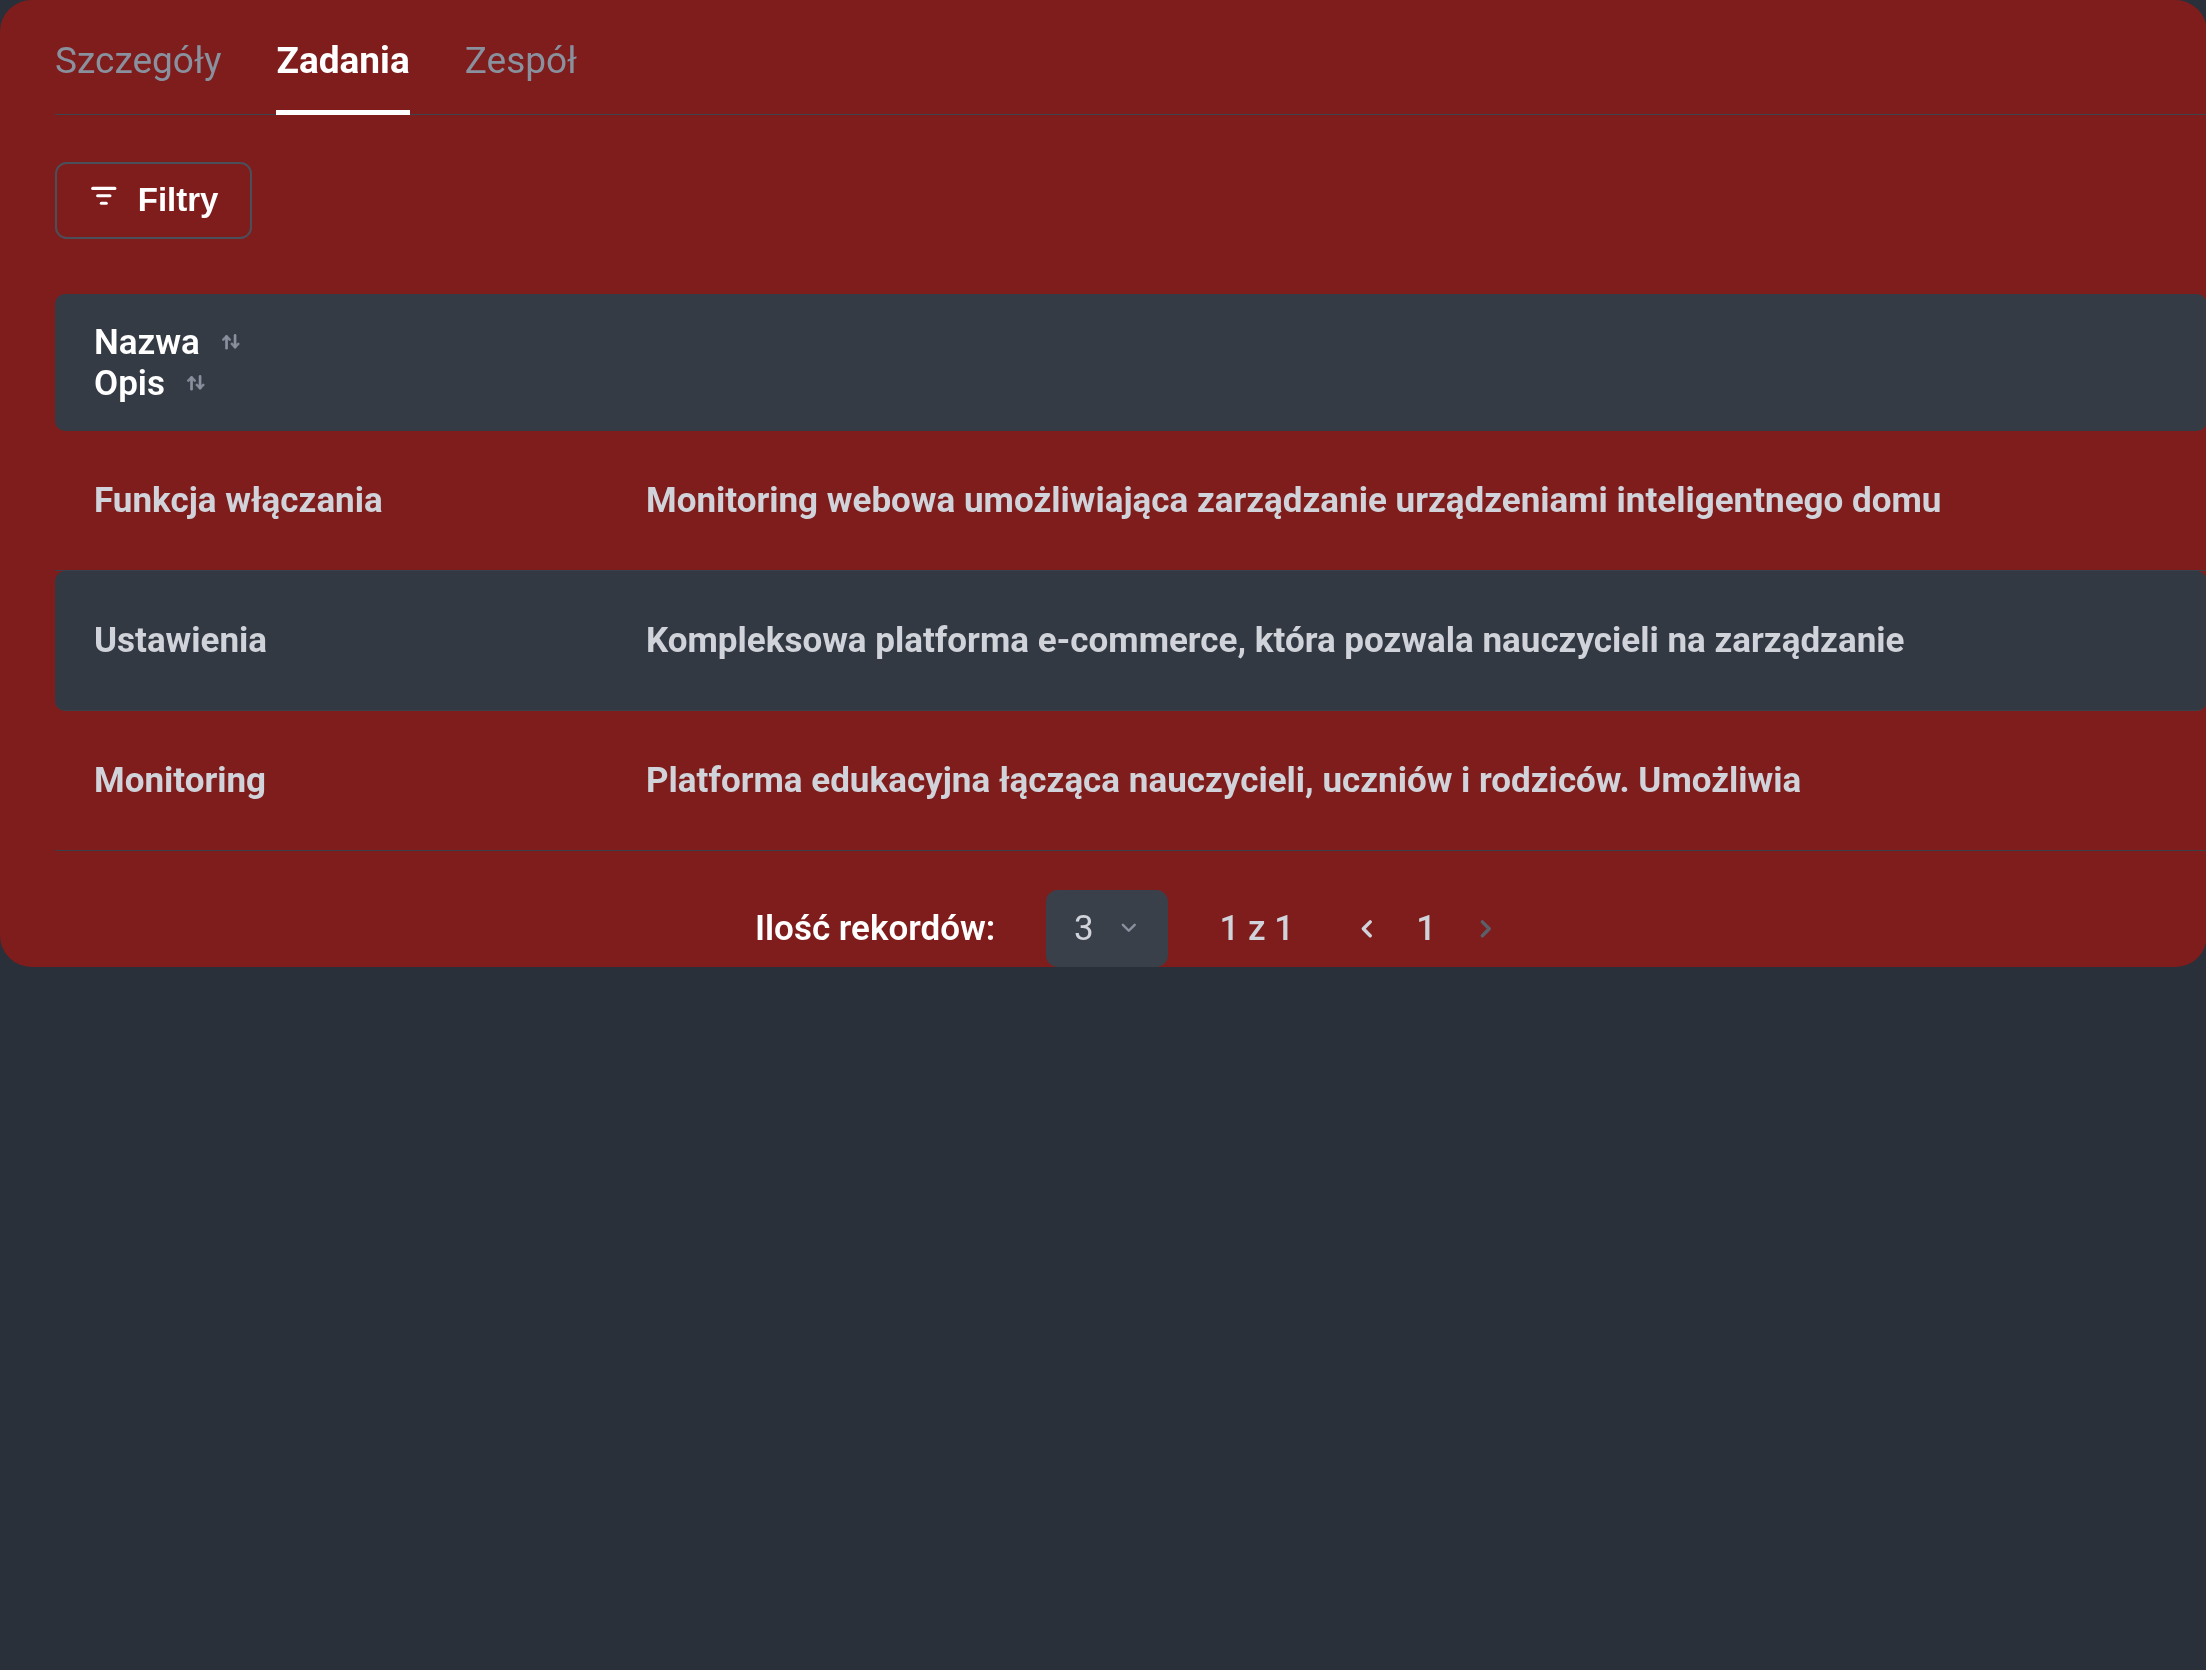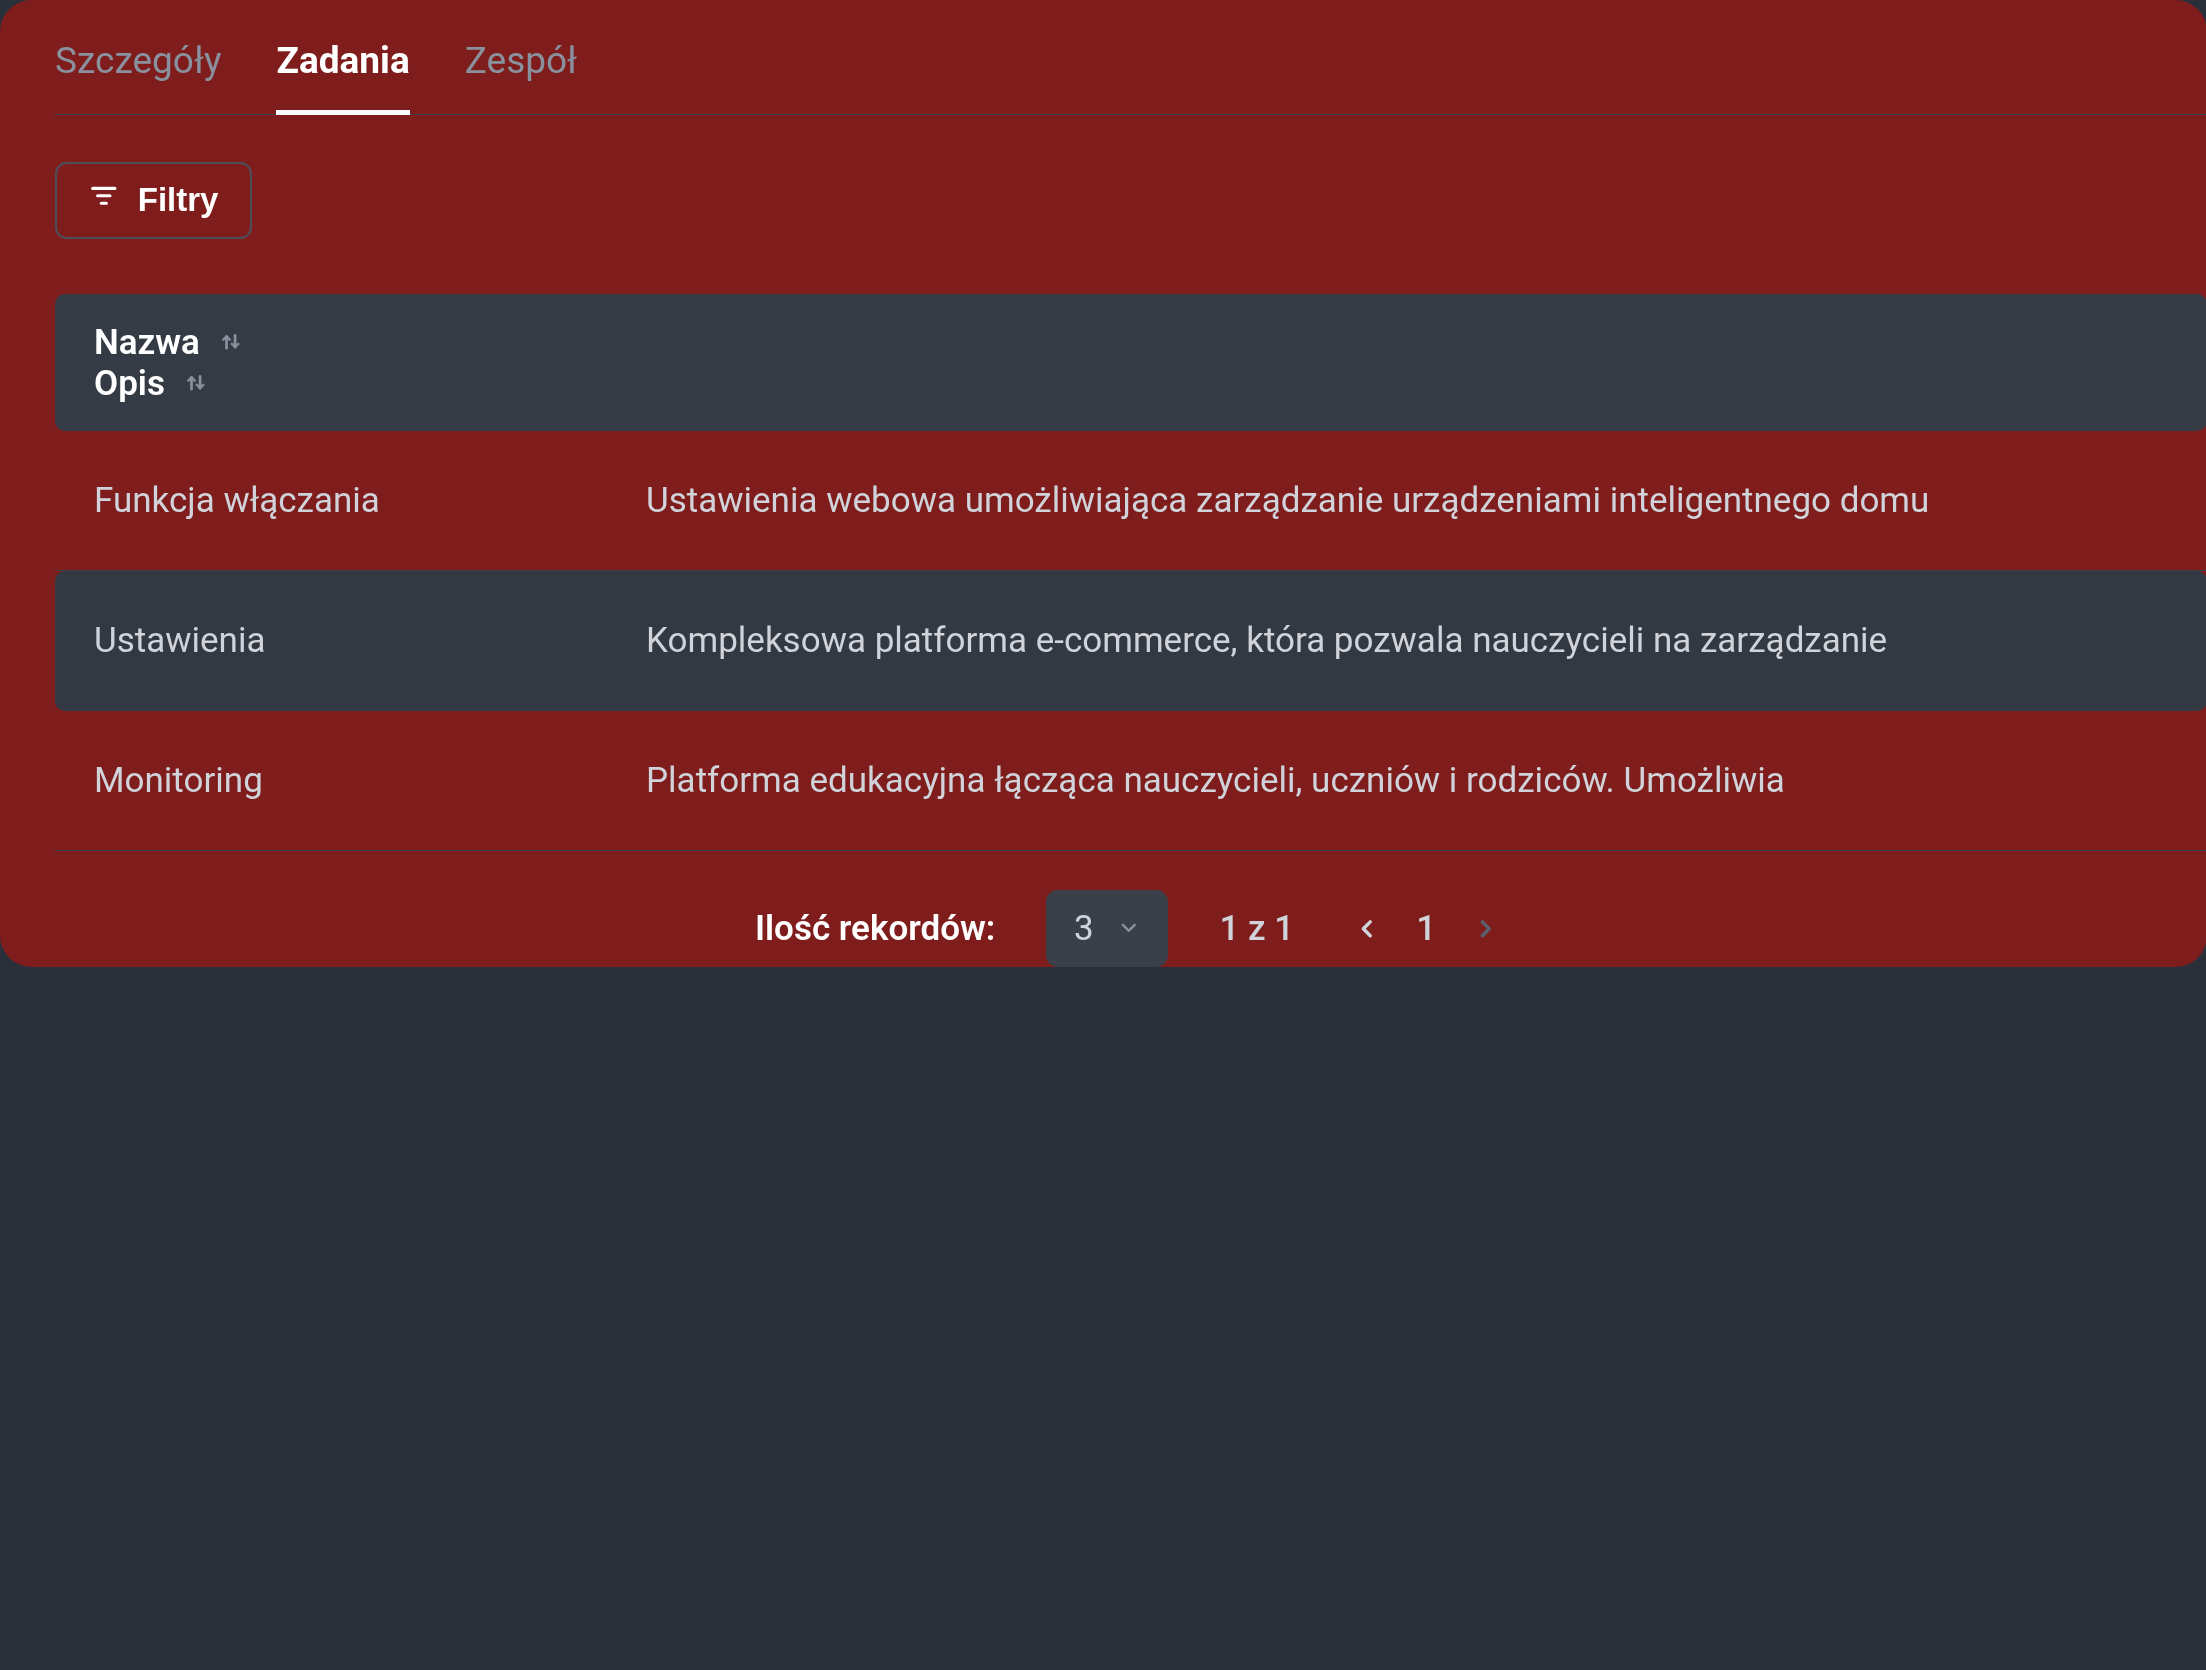--- a/index.html
+++ b/index.html
@@ -88,20 +88,21 @@
     }
     .sort-icon {
       color: #8a919e;
       display: inline-flex;
     }
     .table-row {
       display: flex;
       padding: 49px 39px;
       border-bottom: 1px solid #3a404a;
       align-items: flex-end;
+      font-weight: bold;
     }
     .table-row.highlighted {
       background: #333943;
       border-radius: 9.9px;
       border-bottom: 1px solid #3a404a;
     }
     .cell {
       font-size: 35px;
       color: #d0d3d9;
       white-space: nowrap;
@@ -201,21 +202,21 @@
               <path d="M16 6L16 17"></path>
               <path d="M13 14L16 17L19 14" opacity="0.9"></path>
             </svg>
           </span>
         </div>
       </div>
     </div>
 
     <div class="table-row">
       <div class="cell col-name">Funkcja włączania</div>
-      <div class="cell col-desc">Ustawienia webowa umożliwiająca zarządzanie urządzeniami inteligentnego domu</div>
+      <div class="cell col-desc">Monitoring webowa umożliwiająca zarządzanie urządzeniami inteligentnego domu</div>
     </div>
     <div class="table-row highlighted">
       <div class="cell col-name">Ustawienia</div>
       <div class="cell col-desc">Kompleksowa platforma e-commerce, która pozwala nauczycieli na zarządzanie</div>
     </div>
     <div class="table-row">
       <div class="cell col-name">Monitoring</div>
       <div class="cell col-desc">Platforma edukacyjna łącząca nauczycieli, uczniów i rodziców. Umożliwia</div>
     </div>
   </div>

